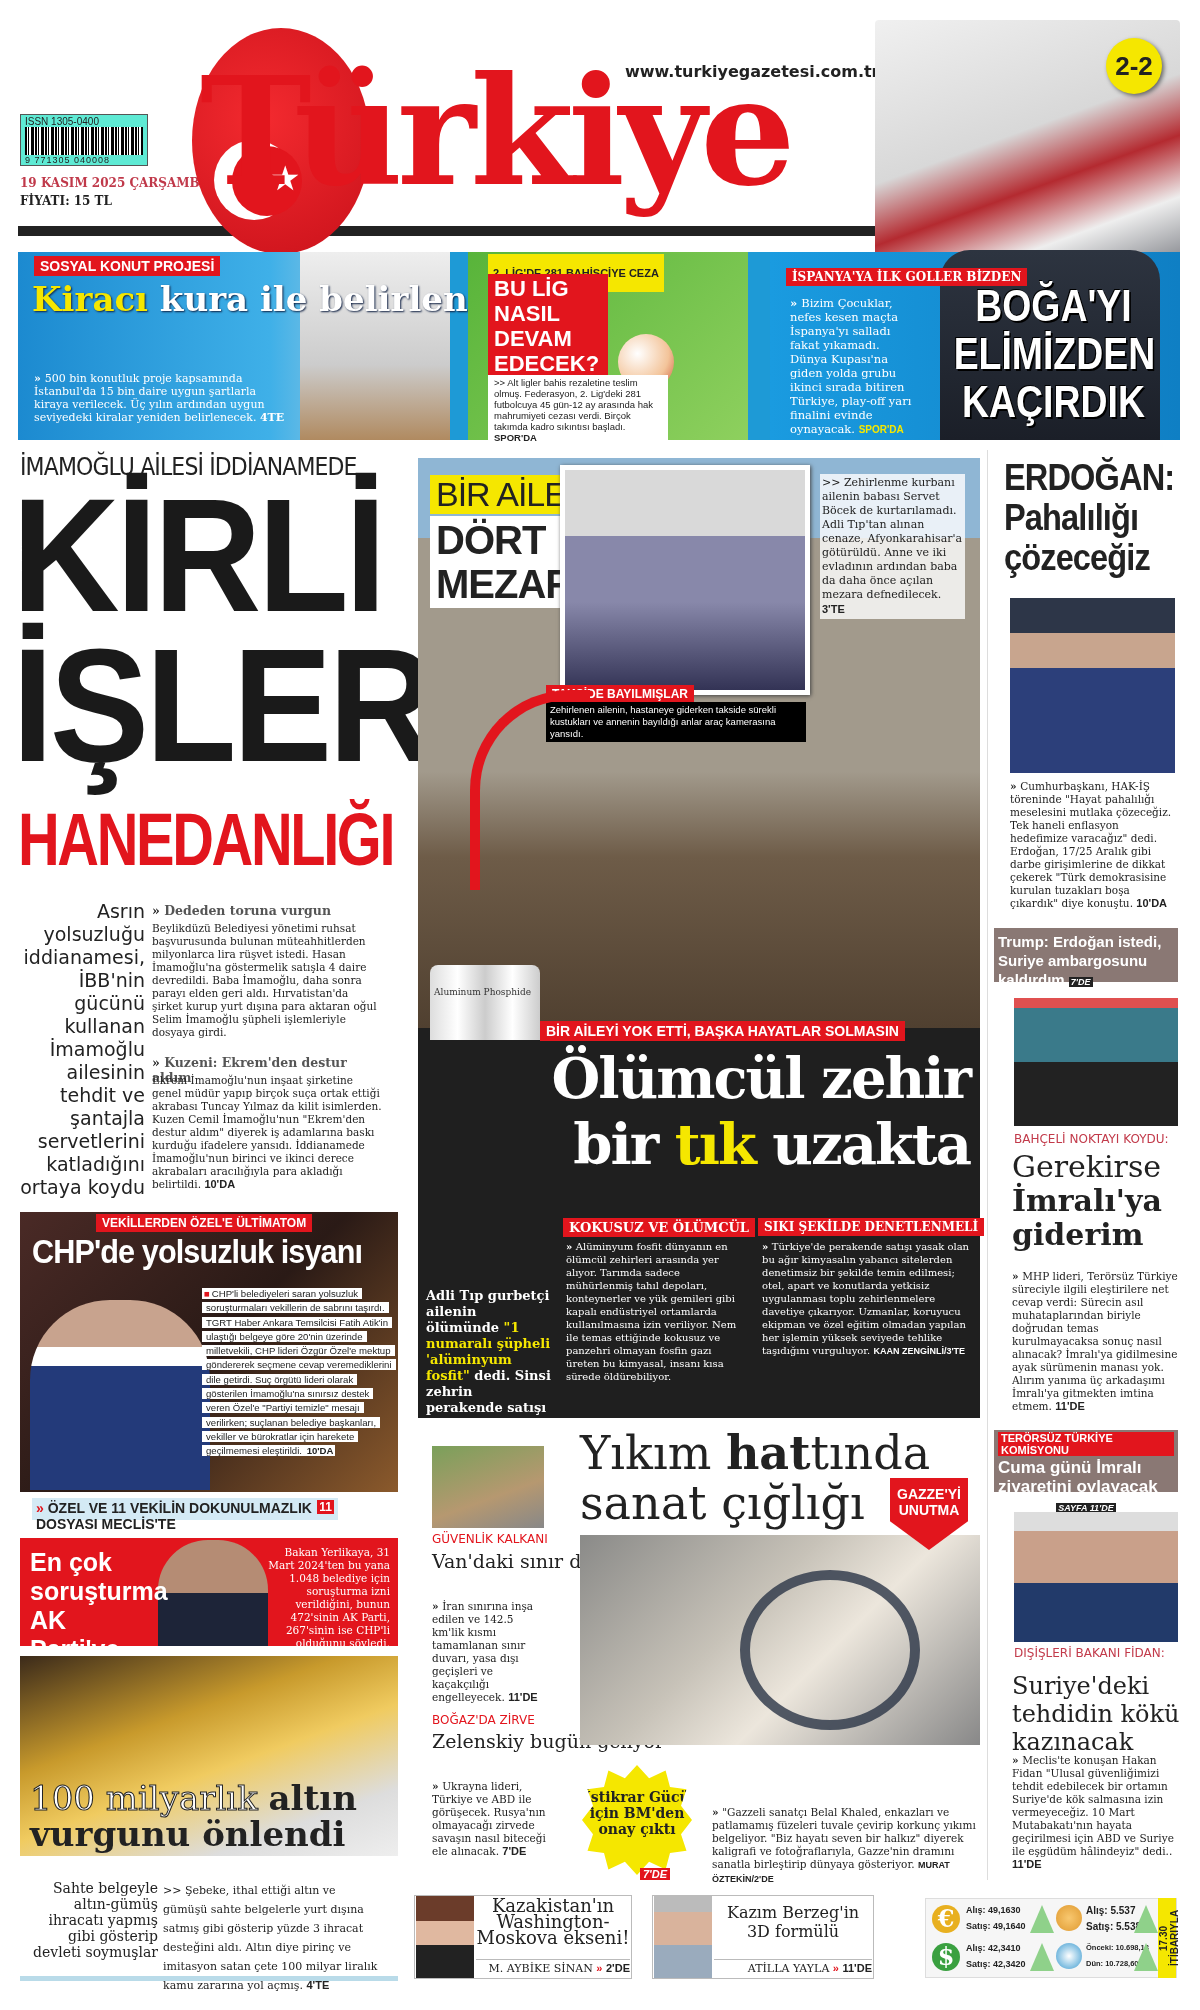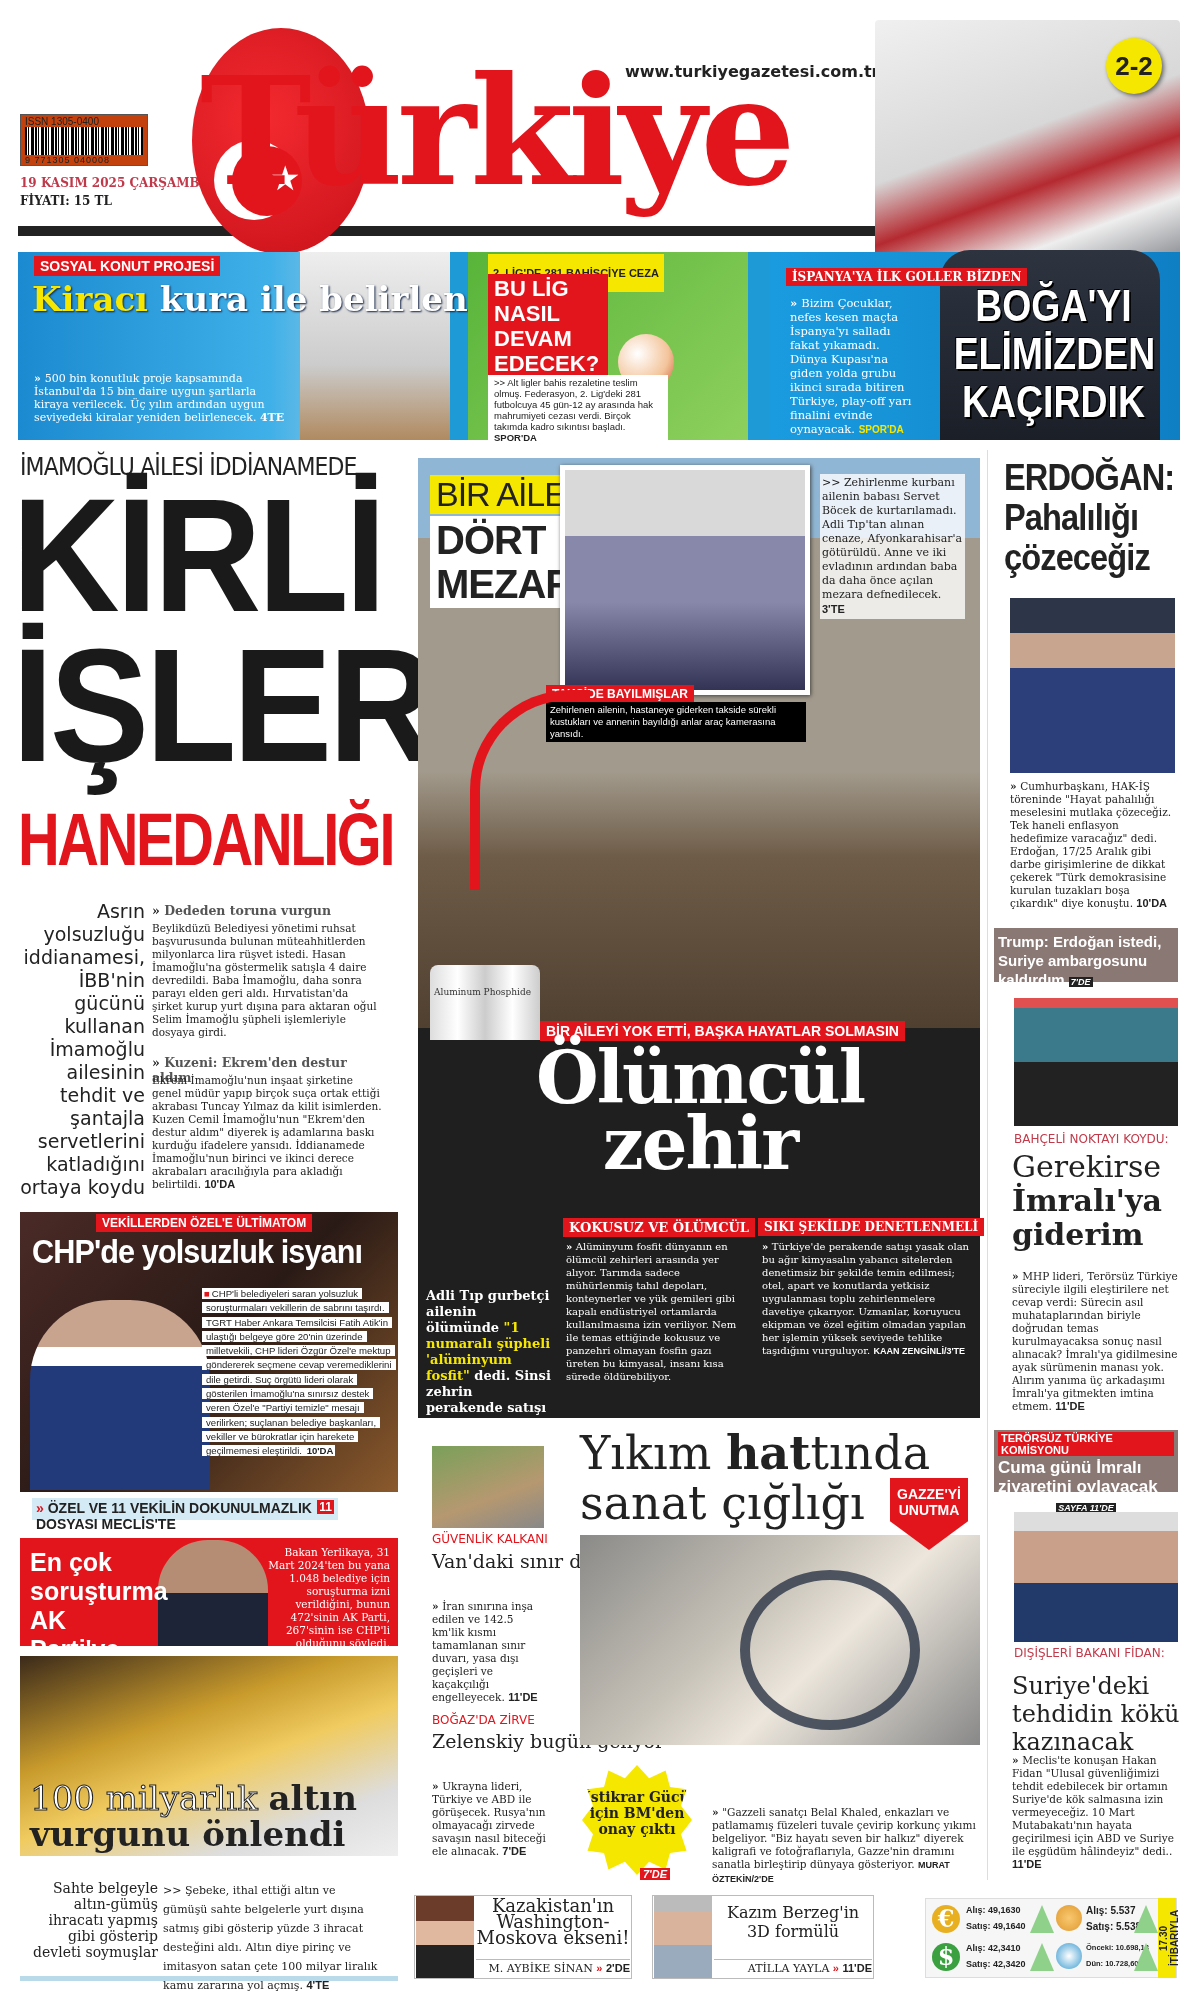--- a/index.html
+++ b/index.html
@@ -9,21 +9,21 @@
 .kicker{background:#e2151d;color:#fff;font-family:"Liberation Sans",sans-serif;font-weight:bold;display:inline-block;padding:2px 6px}
 .ref{font-family:"Liberation Sans",sans-serif;font-weight:bold;font-size:11px}
 p.body{font-size:12px;line-height:15px}
 
 #masthead-bar{left:18px;top:226px;width:1140px;height:10px;background:#222}
 #logo-circle{left:192px;top:28px;width:178px;height:226px;border-radius:50%;background:radial-gradient(circle at 40% 40%,#f32a2f,#c9111a)}
 #logo-text{left:200px;top:56px;font-family:"DejaVu Serif",serif;font-weight:bold;font-size:150px;color:#e2151d;letter-spacing:-6px;line-height:1}
 #crescent{left:214px;top:140px;width:80px;height:80px;border-radius:50%;background:#fff}
 #crescent-in{left:232px;top:146px;width:70px;height:70px;border-radius:50%;background:#e2151d}
 #star{left:270px;top:158px;color:#fff;font-size:34px}
-#issn{left:20px;top:114px;width:128px;height:52px;border:1px solid #555;background:#c2410c;font-size:10px;font-family:"Liberation Sans",sans-serif;padding:1px 4px}
+#issn{left:20px;top:114px;width:128px;height:52px;border:1px solid #555;background:#5eead4;font-size:10px;font-family:"Liberation Sans",sans-serif;padding:1px 4px}
 .barcode{height:28px;background:repeating-linear-gradient(90deg,#000 0 2px,#fff 2px 3px,#000 3px 4px,#fff 4px 6px,#000 6px 9px,#fff 9px 10px)}
 #date{left:20px;top:176px;font-size:12px;font-weight:bold;color:#c0394a;font-family:"DejaVu Serif",serif}
 #price{left:20px;top:194px;font-size:12px;font-weight:bold;font-family:"DejaVu Serif",serif}
 #website{left:625px;top:62px;font-size:16px;font-weight:bold;font-family:"DejaVu Sans",sans-serif}
 #players{left:875px;top:20px;width:305px;height:300px;background:linear-gradient(160deg,#f0f0f0 0%,#d8d8d8 40%,#b42a30 55%,#eee 70%,#2b2f3a 100%);border-radius:4px}
 #score{left:1106px;top:38px;width:56px;height:56px;border-radius:50%;background:#f5e700;font-family:"Liberation Sans",sans-serif;font-weight:bold;font-size:26px;text-align:center;line-height:56px;box-shadow:2px 2px 4px #666}
 
 #strip{left:18px;top:252px;width:1162px;height:188px;background:#1e9ad6}
 #konut{left:18px;top:252px;width:420px;height:188px;background:linear-gradient(90deg,#1c8ad0,#3fb0e8 60%,#ddd 100%)}
 #konut-photo{left:300px;top:252px;width:150px;height:188px;background:linear-gradient(180deg,#eee,#ccc 60%,#b08a60)}
@@ -74,21 +74,21 @@
 #center-dark{left:418px;top:1028px;width:562px;height:390px;background:#1f1f1f}
 #bir-aile{left:430px;top:475px;background:#f5e700;font-family:"Liberation Sans",sans-serif;font-size:34px;padding:0 6px;letter-spacing:-1px}
 #dort{left:430px;top:516px;width:140px;background:#fff;font-family:"Liberation Sans",sans-serif;font-weight:bold;font-size:40px;line-height:44px;padding:2px 6px;letter-spacing:-1px}
 #taxi{left:560px;top:465px;width:250px;height:230px;background:linear-gradient(180deg,#d9d9d9 0 30%,#88a 30% 60%,#335 100%);border:5px solid #fff;box-shadow:1px 1px 4px #444}
 #taxi-kicker{left:546px;top:685px;font-size:12px}
 #taxi-caption{left:546px;top:702px;width:260px;background:#000;color:#fff;font-family:"Liberation Sans",sans-serif;font-size:9.5px;line-height:12px;padding:2px 4px}
 #zehir-body{left:820px;top:474px;width:145px;background:rgba(255,255,255,.8);font-size:11px;line-height:14px;padding:2px}
 #arrow{left:470px;top:690px;width:120px;height:200px;border-left:10px solid #e2151d;border-top:10px solid #e2151d;border-radius:100px 0 0 0}
 #bottles{left:430px;top:965px;width:110px;height:75px;background:linear-gradient(90deg,#ddd,#fff,#ccc,#fff,#ccc);border-radius:8px 8px 0 0}
 #yok-kicker{left:540px;top:1021px;font-size:14px}
-#olumcul{left:430px;top:1045px;width:540px;color:#fff;font-family:"DejaVu Serif",serif;font-weight:bold;font-size:72px;line-height:66px;text-align:center;letter-spacing:-2px}
+#olumcul{left:430px;top:1045px;width:540px;color:#fff;font-family:"DejaVu Serif",serif;font-weight:bold;font-size:56px;line-height:66px;text-align:right;letter-spacing:-2px}
 #olumcul .yel{color:#f5e700}
 #adli{left:426px;top:1288px;width:126px;color:#fff;font-size:13px;line-height:16px;font-weight:bold;}
 #adli .yel{color:#f5e700}
 #kok-kicker{left:563px;top:1218px;font-size:13px;font-family:"DejaVu Serif",serif}
 #kok-body{left:566px;top:1240px;width:175px;color:#fff;font-size:10px;line-height:13px}
 #sik-kicker{left:758px;top:1218px;font-size:12px;font-family:"DejaVu Serif",serif}
 #sik-body{left:762px;top:1240px;width:210px;color:#fff;font-size:10px;line-height:13px}
 #wall-photo{left:432px;top:1446px;width:112px;height:82px;background:linear-gradient(160deg,#7aa05a,#b69870 60%,#888)}
 #guv-kicker{left:432px;top:1532px;font-family:"DejaVu Sans",sans-serif;font-size:12px;color:#e2151d}
 #van-head{left:432px;top:1550px;font-size:19px;line-height:22px}
@@ -217,20 +217,21 @@
 <div class="abs kicker" id="taxi-kicker">TAKSİDE BAYILMIŞLAR</div>
 <div class="abs" id="taxi-caption">Zehirlenen ailenin, hastaneye giderken takside sürekli kustukları ve annenin bayıldığı anlar araç kamerasına yansıdı.</div>
 <div class="abs" id="zehir-body"><span>&gt;&gt; Zehirlenme kurbanı ailenin babası Servet Böcek de kurtarılamadı. Adli Tıp'tan alınan cenaze, Afyonkarahisar'a götürüldü. Anne ve iki evladının ardından baba da daha önce açılan mezara defnedilecek.</span> <span class="ref">3'TE</span></div>
 <div class="abs" id="arrow"></div>
 <div class="abs" id="bottles">
     <div style="font-size:9px;padding:22px 4px;color:#333">Aluminum Phosphide</div>
   </div>
 <div class="abs kicker" id="yok-kicker">BİR AİLEYİ YOK ETTİ, BAŞKA HAYATLAR SOLMASIN</div>
 <div class="abs" id="olumcul">
     <div>Ölümcül zehir</div>
+    <div><span>bir </span><span class="yel">tık</span><span> uzakta</span></div>
   </div>
 <div class="abs" id="adli"><span>Adli Tıp gurbetçi ailenin ölümünde </span><span class="yel">"1 numaralı şüpheli 'alüminyum fosfit"</span><span> dedi. Sinsi zehrin perakende satışı yasak ama yabancı sitelerden alınabiliyor</span></div>
 <div class="abs kicker" id="kok-kicker">KOKUSUZ VE ÖLÜMCÜL</div>
 <div class="abs" id="kok-body"><b>» </b><span>Alüminyum fosfit dünyanın en ölümcül zehirleri arasında yer alıyor. Tarımda sadece mühürlenmiş tahıl depoları, konteynerler ve yük gemileri gibi kapalı endüstriyel ortamlarda kullanılmasına izin veriliyor. Nem ile temas ettiğinde kokusuz ve panzehri olmayan fosfin gazı üreten bu kimyasal, insanı kısa sürede öldürebiliyor.</span></div>
 <div class="abs kicker" id="sik-kicker">SIKI ŞEKİLDE DENETLENMELİ</div>
 <div class="abs" id="sik-body"><b>» </b><span>Türkiye'de perakende satışı yasak olan bu ağır kimyasalın yabancı sitelerden denetimsiz bir şekilde temin edilmesi; otel, apart ve konutlarda yetkisiz uygulanması toplu zehirlenmelere davetiye çıkarıyor. Uzmanlar, koruyucu ekipman ve özel eğitim olmadan yapılan her işlemin yüksek seviyede tehlike taşıdığını vurguluyor.</span> <span class="ref" style="font-size:9px">KAAN ZENGİNLİ/3'TE</span></div>
 
 <div class="abs" id="wall-photo"></div>
 <div class="abs" id="guv-kicker">GÜVENLİK KALKANI</div>
 <div class="abs" id="van-head">Van'daki sınır duvarı bitiyor</div>

